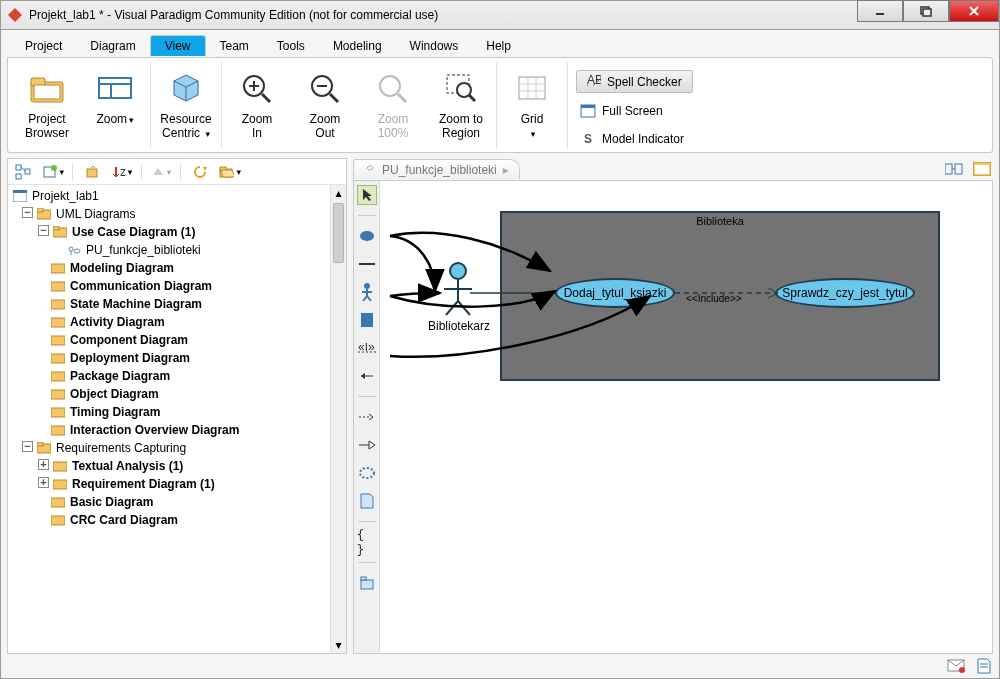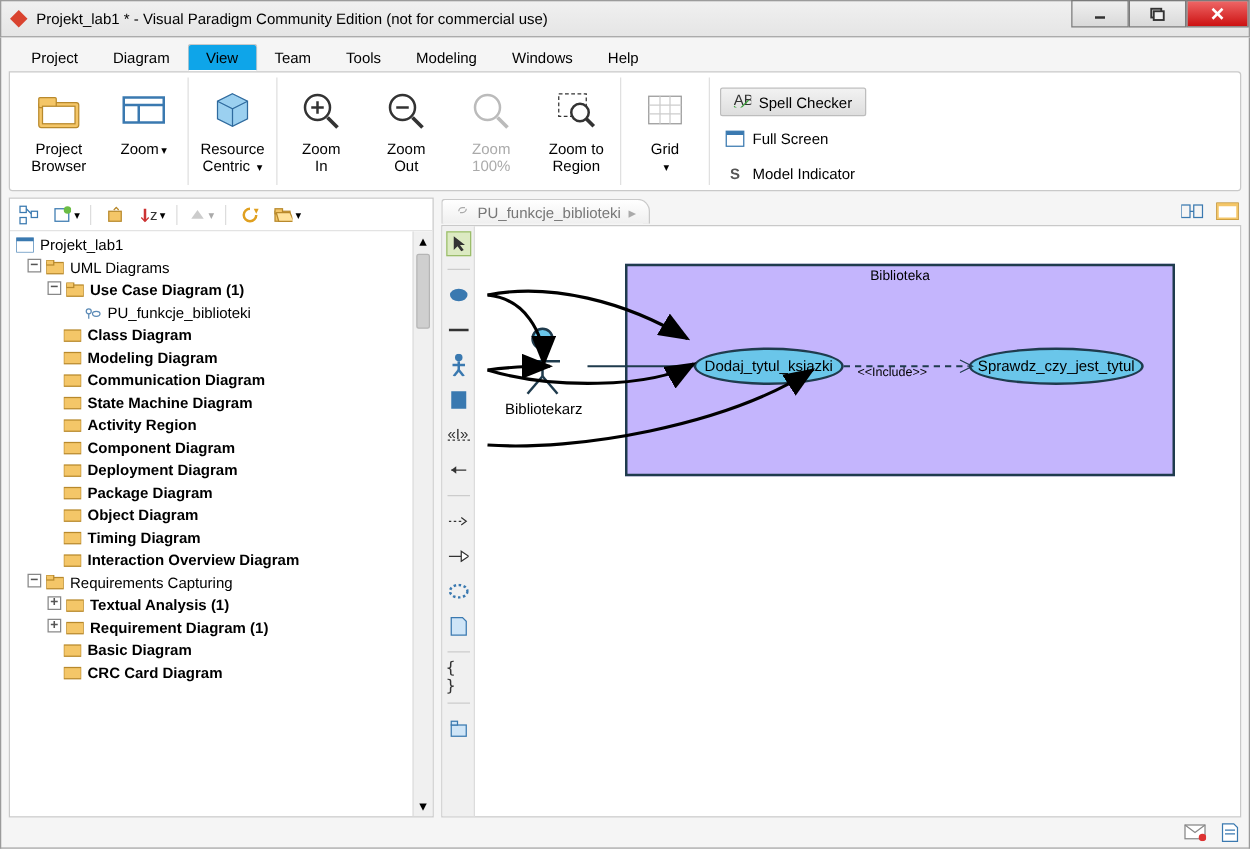--- a/index.html
+++ b/index.html
@@ -57,24 +57,24 @@
 .canvas-wrap { flex: 1; margin-left: 6px; display: flex; flex-direction: column; }
 .tabbar { height: 22px; display: flex; align-items: center; background: #f5f5f5; }
 .doc-tab { background: linear-gradient(#fff,#efefef); border: 1px solid #c9c9c9; border-bottom: none; padding: 2px 10px; display: inline-flex; align-items: center; gap: 6px; border-radius: 3px 10px 0 0; color: #777; }
 .tabbar .spacer { flex: 1; }
 .tabbar .tab-icn { width: 22px; height: 18px; display: flex; align-items: center; justify-content: center; margin-left: 6px; cursor: default; }
 .canvas { flex: 1; border: 1px solid #c9c9c9; background: #fff; position: relative; display: flex; }
 .palette { width: 26px; background: #f0f0f0; border-right: 1px solid #dcdcdc; display: flex; flex-direction: column; align-items: center; padding-top: 4px; gap: 8px; }
 .palette .pitm { width: 20px; height: 20px; display: flex; align-items: center; justify-content: center; cursor: default; }
 .palette .psep { width: 18px; height: 1px; background: #ccc; margin: 2px 0; }
 .diagram { flex: 1; position: relative; overflow: hidden; }
-.system-box { position: absolute; left: 120px; top: 30px; width: 440px; height: 170px; background: #c4b5fd; border: 2px solid #1f3b4d; }
+.system-box { position: absolute; left: 120px; top: 30px; width: 440px; height: 170px; background: #737373; border: 2px solid #1f3b4d; }
 .system-box .sys-title { text-align: center; font-size: 11px; padding-top: 2px; color: #000; }
 .usecase { position: absolute; border: 2px solid #1f3b4d; border-radius: 50%; display: flex; align-items: center; justify-content: center; font-size: 10px; padding: 0 4px; background: #6ac6ea; text-align: center; }
-.actor { position: absolute; left: 24px; top: 80px; width: 60px; text-align: center; font-size: 10px; }
+.actor { position: absolute; left: 48px; top: 80px; width: 60px; text-align: center; font-size: 10px; }
 .inc-label { position: absolute; font-size: 10px; color: #000; }
 
 
 .status { position: absolute; left: 6px; right: 6px; bottom: 3px; height: 18px; display: flex; align-items: center; justify-content: flex-end; gap: 10px; }
 .status .sic { width: 18px; height: 16px; display: flex; align-items: center; justify-content: center; }
 
 
 .folder-sv { fill: #f4c668; stroke: #b8892c; stroke-width: 1; }
 </style>
 </head>
@@ -340,28 +340,20 @@
               </svg>
             </span>
             <span>PU_funkcje_biblioteki</span>
           </div>
         <div class="tree-row" style="padding-left:40px">
             <span class="fic">
               <svg width="14" height="12">
                 <rect x="0" y="2" width="14" height="9" class="folder-sv"></rect>
               </svg>
             </span>
-            <span class="bold">Class Diagram</span>
-          </div>
-        <div class="tree-row" style="padding-left:40px">
-            <span class="fic">
-              <svg width="14" height="12">
-                <rect x="0" y="2" width="14" height="9" class="folder-sv"></rect>
-              </svg>
-            </span>
             <span class="bold">Modeling Diagram</span>
           </div>
         <div class="tree-row" style="padding-left:40px">
             <span class="fic">
               <svg width="14" height="12">
                 <rect x="0" y="2" width="14" height="9" class="folder-sv"></rect>
               </svg>
             </span>
             <span class="bold">Communication Diagram</span>
           </div>
@@ -372,21 +364,21 @@
               </svg>
             </span>
             <span class="bold">State Machine Diagram</span>
           </div>
         <div class="tree-row" style="padding-left:40px">
             <span class="fic">
               <svg width="14" height="12">
                 <rect x="0" y="2" width="14" height="9" class="folder-sv"></rect>
               </svg>
             </span>
-            <span class="bold">Activity Region</span>
+            <span class="bold">Activity Diagram</span>
           </div>
         <div class="tree-row" style="padding-left:40px">
             <span class="fic">
               <svg width="14" height="12">
                 <rect x="0" y="2" width="14" height="9" class="folder-sv"></rect>
               </svg>
             </span>
             <span class="bold">Component Diagram</span>
           </div>
         <div class="tree-row" style="padding-left:40px">

